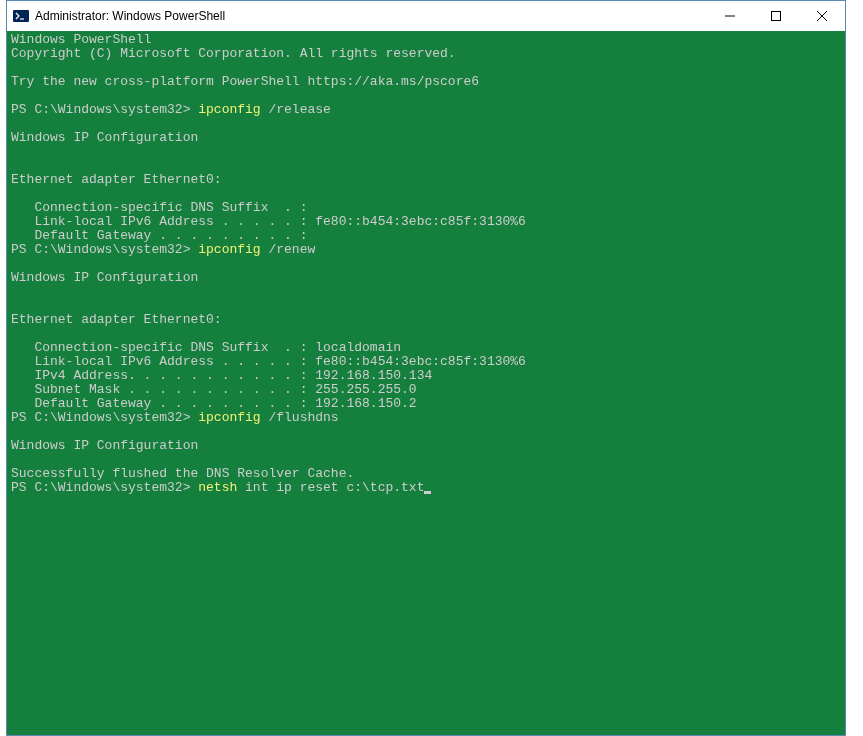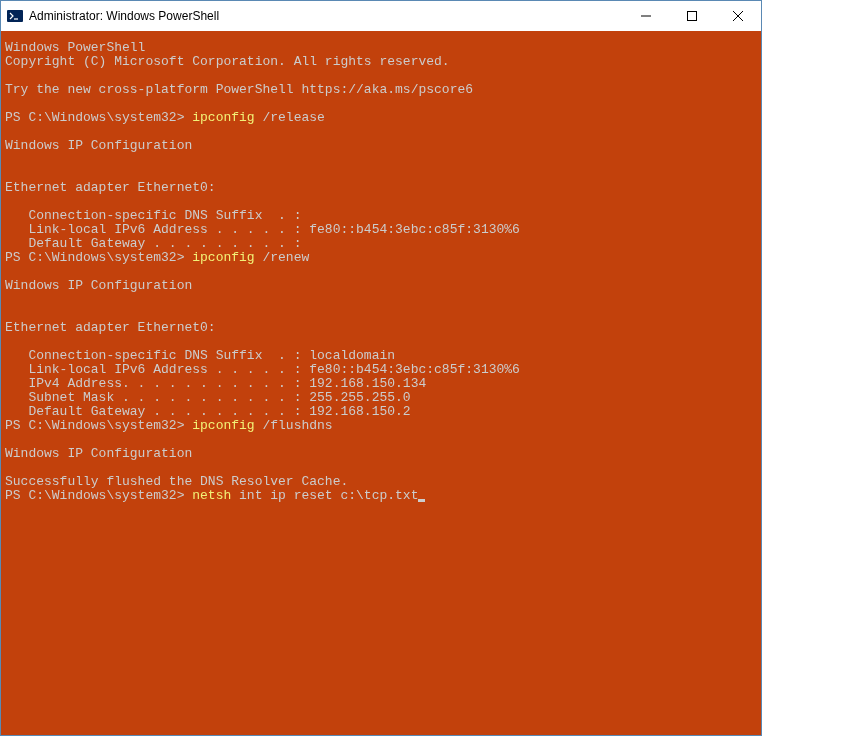--- a/index.html
+++ b/index.html
@@ -8,26 +8,27 @@
       box-sizing: border-box;
     }
     body {
       font-family: "Segoe UI", Tahoma, sans-serif;
       background: #fff;
       width: 863px;
       height: 736px;
       overflow: hidden;
     }
     .window {
-      width: 762px;
+      width: 840px;
       height: 736px;
       border: 1px solid #5a89b4;
       display: flex;
       flex-direction: column;
       background: #fff;
+      margin-left: 6px;
     }
     .titlebar {
       height: 30px;
       background: #fff;
       display: flex;
       align-items: center;
       padding-left: 6px;
       user-select: none;
     }
     .titlebar-icon {
@@ -59,26 +60,26 @@
     }
     .titlebar-btn svg {
       width: 10px;
       height: 10px;
       stroke: #000;
       stroke-width: 1;
       fill: none;
     }
     .terminal {
       flex: 1;
-      background: #c2410c;
+      background: #15803d;
       color: #cccccc;
       font-family: Consolas, "Courier New", monospace;
       font-size: 13px;
       line-height: 14px;
-      padding: 10px 4px;
+      padding: 2px 4px;
       overflow: hidden;
       white-space: pre;
     }
     .cmd-yellow {
       color: #f2f277;
     }
     .cmd-white {
       color: #cccccc;
     }
     .cursor {

